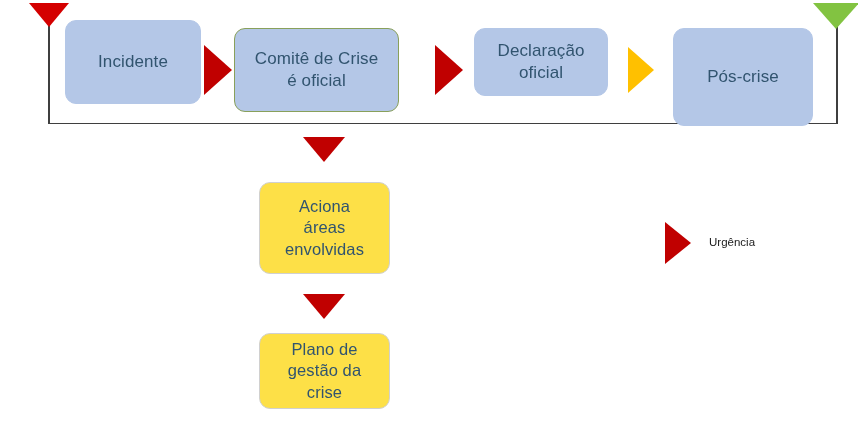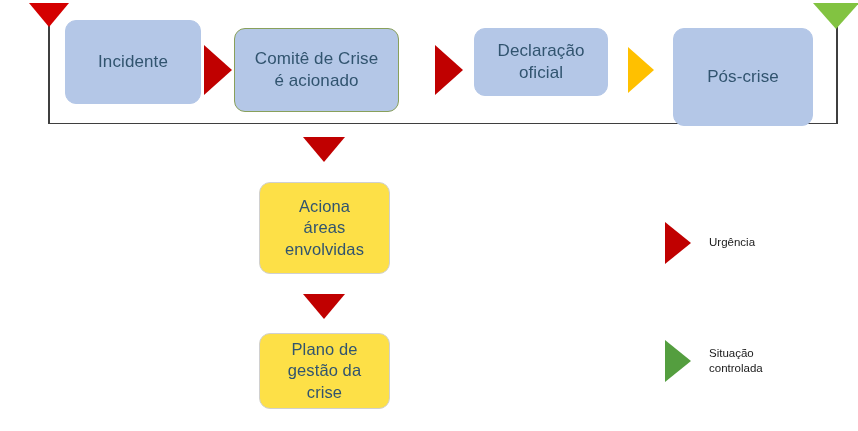--- a/index.html
+++ b/index.html
@@ -100,21 +100,21 @@
               border-left-width:20px; border-right-width:20px; border-top-width:24px;"></div>
   <div class="tri down" style="left:813px; top:3px; color:#82C341;
               border-left-width:23px; border-right-width:23px; border-top-width:26px;"></div>
 
   <div class="pbox blue" style="left:65px; top:20px; width:136px; height:84px;">
     <span style="white-space:pre-line;">Incidente</span>
   </div>
 
   <div class="pbox blue outlined" style="left:234px; top:28px; width:165px; height:84px;">
     <span style="white-space:pre-line;">Comitê de Crise
-é acionado</span>
+é oficial</span>
   </div>
 
   <div class="pbox blue" style="left:474px; top:28px; width:134px; height:68px;">
     <span style="white-space:pre-line;">Declaração
 oficial</span>
   </div>
 
   <div class="pbox blue" style="left:673px; top:28px; width:140px; height:98px;">
     <span style="white-space:pre-line;">Pós-crise</span>
   </div>
@@ -146,20 +146,14 @@
 crise</span>
   </div>
 
   <div class="legend-row" style="left:622px; top:222px;">
     <div class="tri right" style="position:relative; color:#C00000;
                 border-top-width:21px; border-bottom-width:21px; border-left-width:26px;"></div>
     <div class="legend-label" style="margin-left:18px;">Urgência</div>
   </div>
 
 
-  <div class="legend-row" style="left:622px; top:340px;">
-    <div class="tri right" style="position:relative; color:#549E3F;
-                border-top-width:21px; border-bottom-width:21px; border-left-width:26px;"></div>
-    <div class="legend-label" style="margin-left:18px;">Situação
-controlada</div>
-  </div>
 
 </div>
 
 </body></html>

